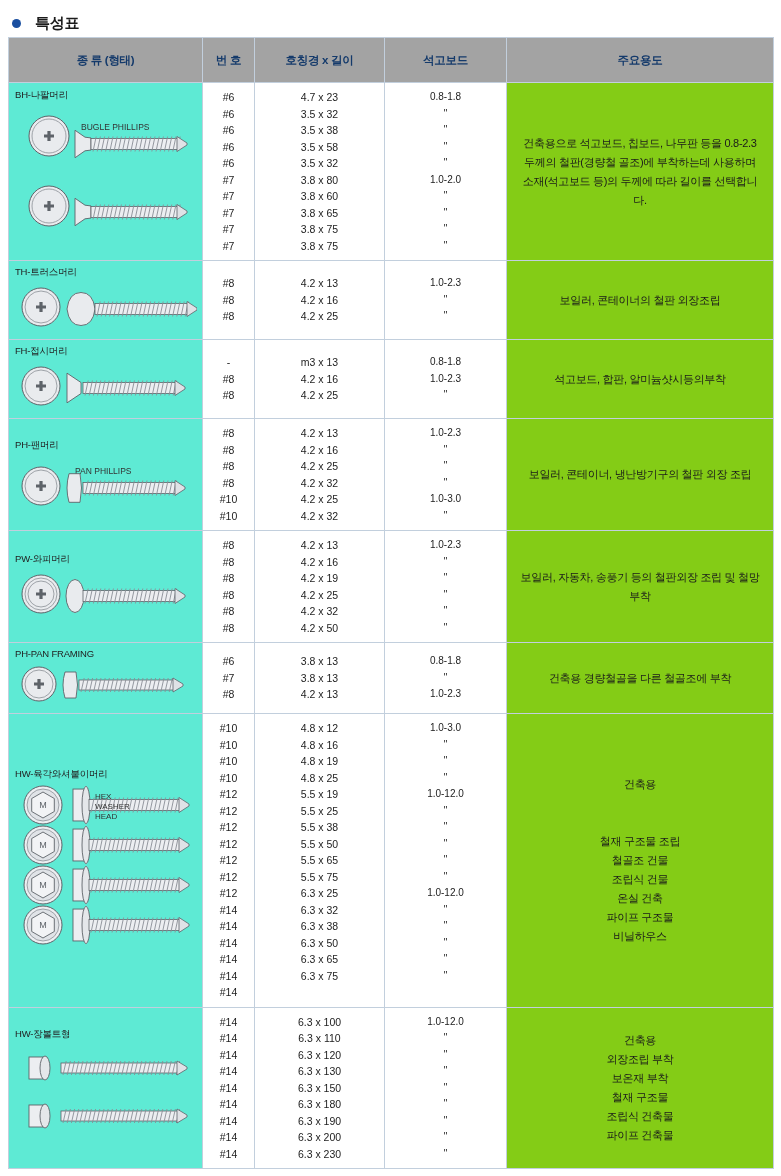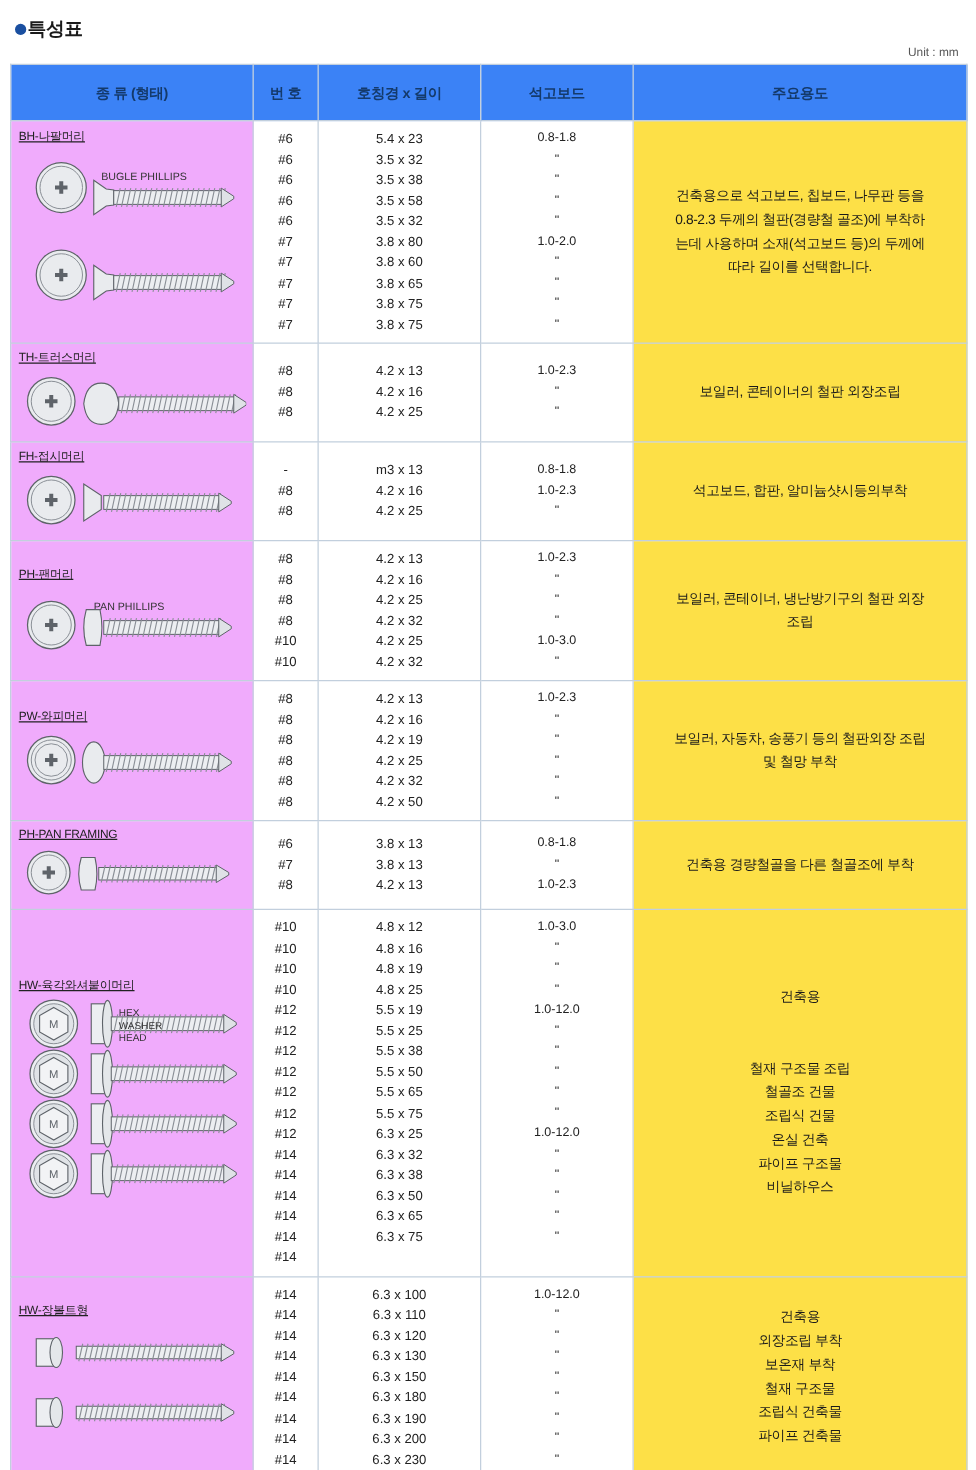--- a/index.html
+++ b/index.html
@@ -16,21 +16,21 @@
   }
   .page {
     width: 781px;
     box-sizing: border-box;
     padding: 12px 8px 8px 8px;
   }
   
   .page-title {
     display: flex;
     align-items: center;
-    gap: 1px;
+    gap: 14px;
     padding: 2px 0 0 4px;
     margin-bottom: 4px;
   }
   .bullet-dot {
     width: 9px;
     height: 9px;
     border-radius: 50%;
     background: #1a4fa0;
     display: inline-block;
     flex: 0 0 auto;
@@ -53,40 +53,39 @@
     width: 765px;
     border-collapse: collapse;
     table-layout: fixed;
     border: 1px solid #9bb0c9;
   }
   table.spec th, table.spec td {
     border: 1px solid #c2cfdd;
     vertical-align: middle;
   }
   thead th {
-    background: #3b82f6;
+    background: #a3a3a3;
     color: #143a6b;
     font-size: 11.5px;
     font-weight: bold;
     height: 42px;
     text-align: center;
     letter-spacing: -0.3px;
     border-color: #9bb0c9;
   }
   
   col.c-type   { width: 194px; }
   col.c-no     { width: 52px; }
   col.c-size   { width: 130px; }
   col.c-thick  { width: 122px; }
   col.c-use    { width: 267px; }
 
   td.type-cell {
     padding: 5px 6px 6px 6px;
-    background: #f0abfc;
-    text-decoration: underline;
+    background: #5eead4;
   }
   .type-label {
     font-size: 9.5px;
     color: #222;
     letter-spacing: -0.2px;
     margin-bottom: 2px;
     white-space: nowrap;
   }
   .type-figure {
     display: block;
@@ -94,42 +93,41 @@
   }
   td.num-cell, td.size-cell, td.thick-cell {
     text-align: center;
     font-size: 10.5px;
     color: #222;
     padding: 6px 2px;
     line-height: 16.5px;
     background: #fff;
   }
   td.use-cell {
-    background: #fde047;
+    background: #84cc16;
     color: #1a1a1a;
     font-size: 11px;
     line-height: 19px;
     text-align: center;
-    padding: 6px 28px;
+    padding: 6px 11px;
     letter-spacing: -0.3px;
   }
   .stack span { display: block; }
   .ditto { font-size: 10px; }
 </style>
 </head>
 <body>
 
 <div class="page">
 
   <div class="page-title">
     <span class="bullet-dot"></span>
     <span class="page-title-text">특성표</span>
   </div>
 
-  <div class="unit-note">Unit : mm</div>
 
   <table class="spec">
     <colgroup>
       <col class="c-type">
         <col class="c-no">
         <col class="c-size">
         <col class="c-thick">
         <col class="c-use">
     </colgroup>
     <thead>
@@ -176,21 +174,21 @@
               <span>#6</span>
               <span>#7</span>
               <span>#7</span>
               <span>#7</span>
               <span>#7</span>
               <span>#7</span>
             </div>
           </td>
           <td class="size-cell">
             <div class="stack">
-              <span>5.4 x 23</span>
+              <span>4.7 x 23</span>
               <span>3.5 x 32</span>
               <span>3.5 x 38</span>
               <span>3.5 x 58</span>
               <span>3.5 x 32</span>
               <span>3.8 x 80</span>
               <span>3.8 x 60</span>
               <span>3.8 x 65</span>
               <span>3.8 x 75</span>
               <span>3.8 x 75</span>
             </div>

